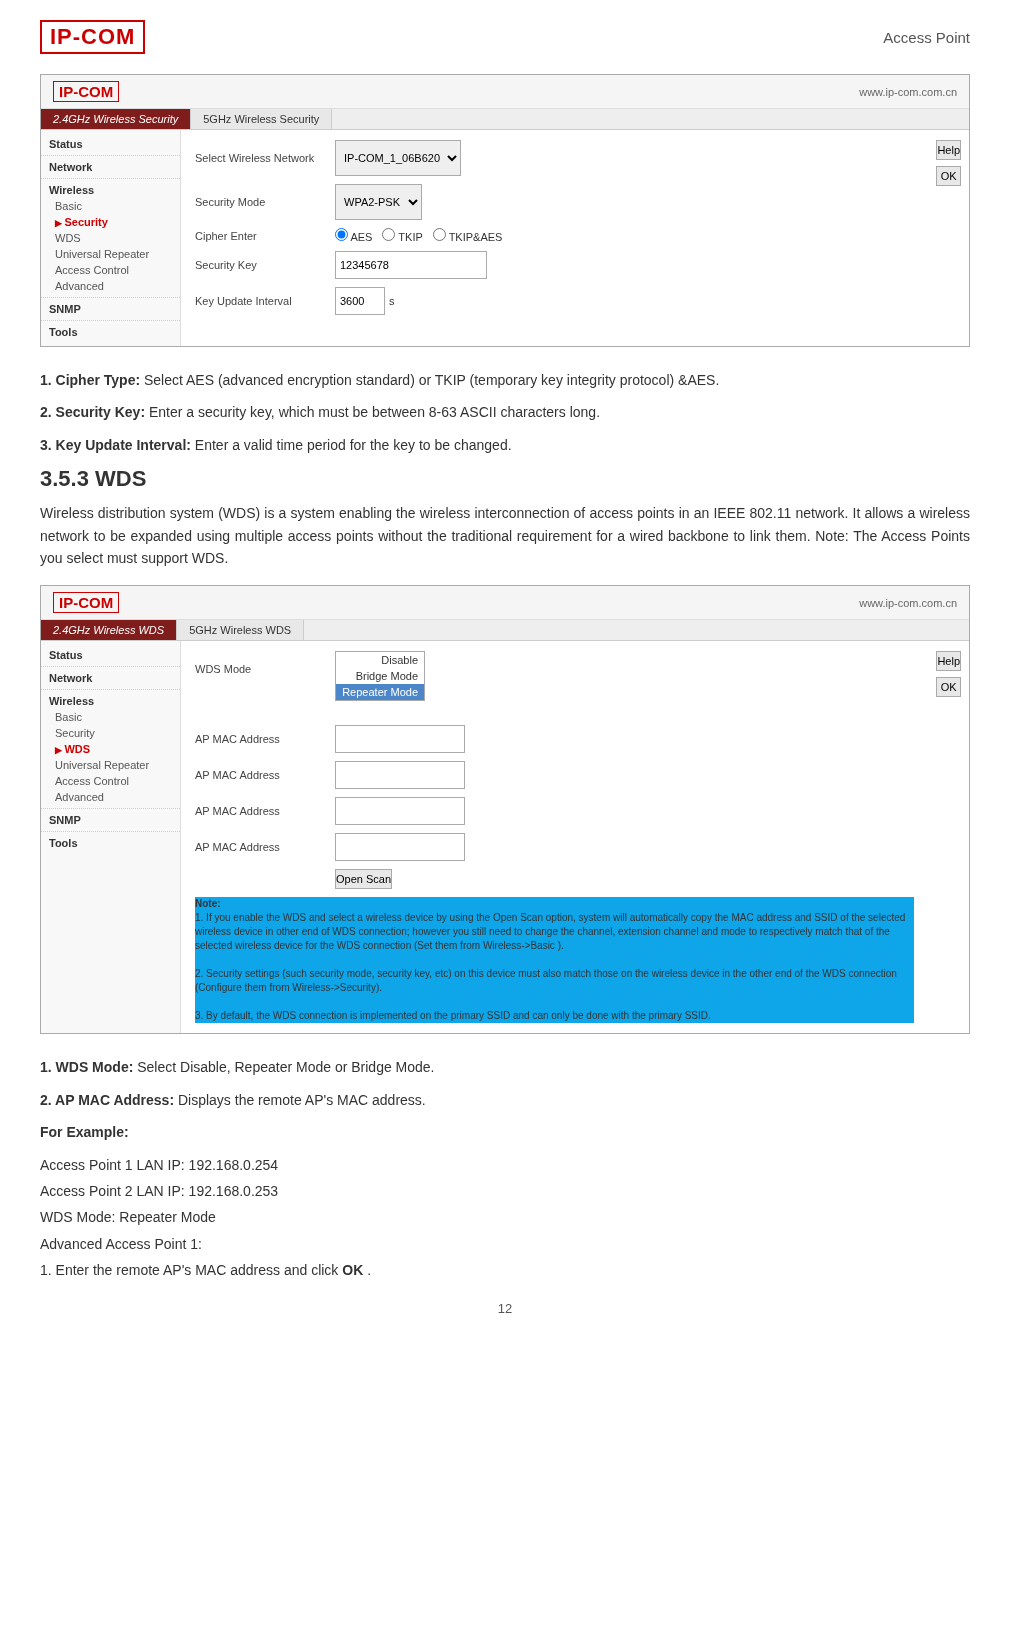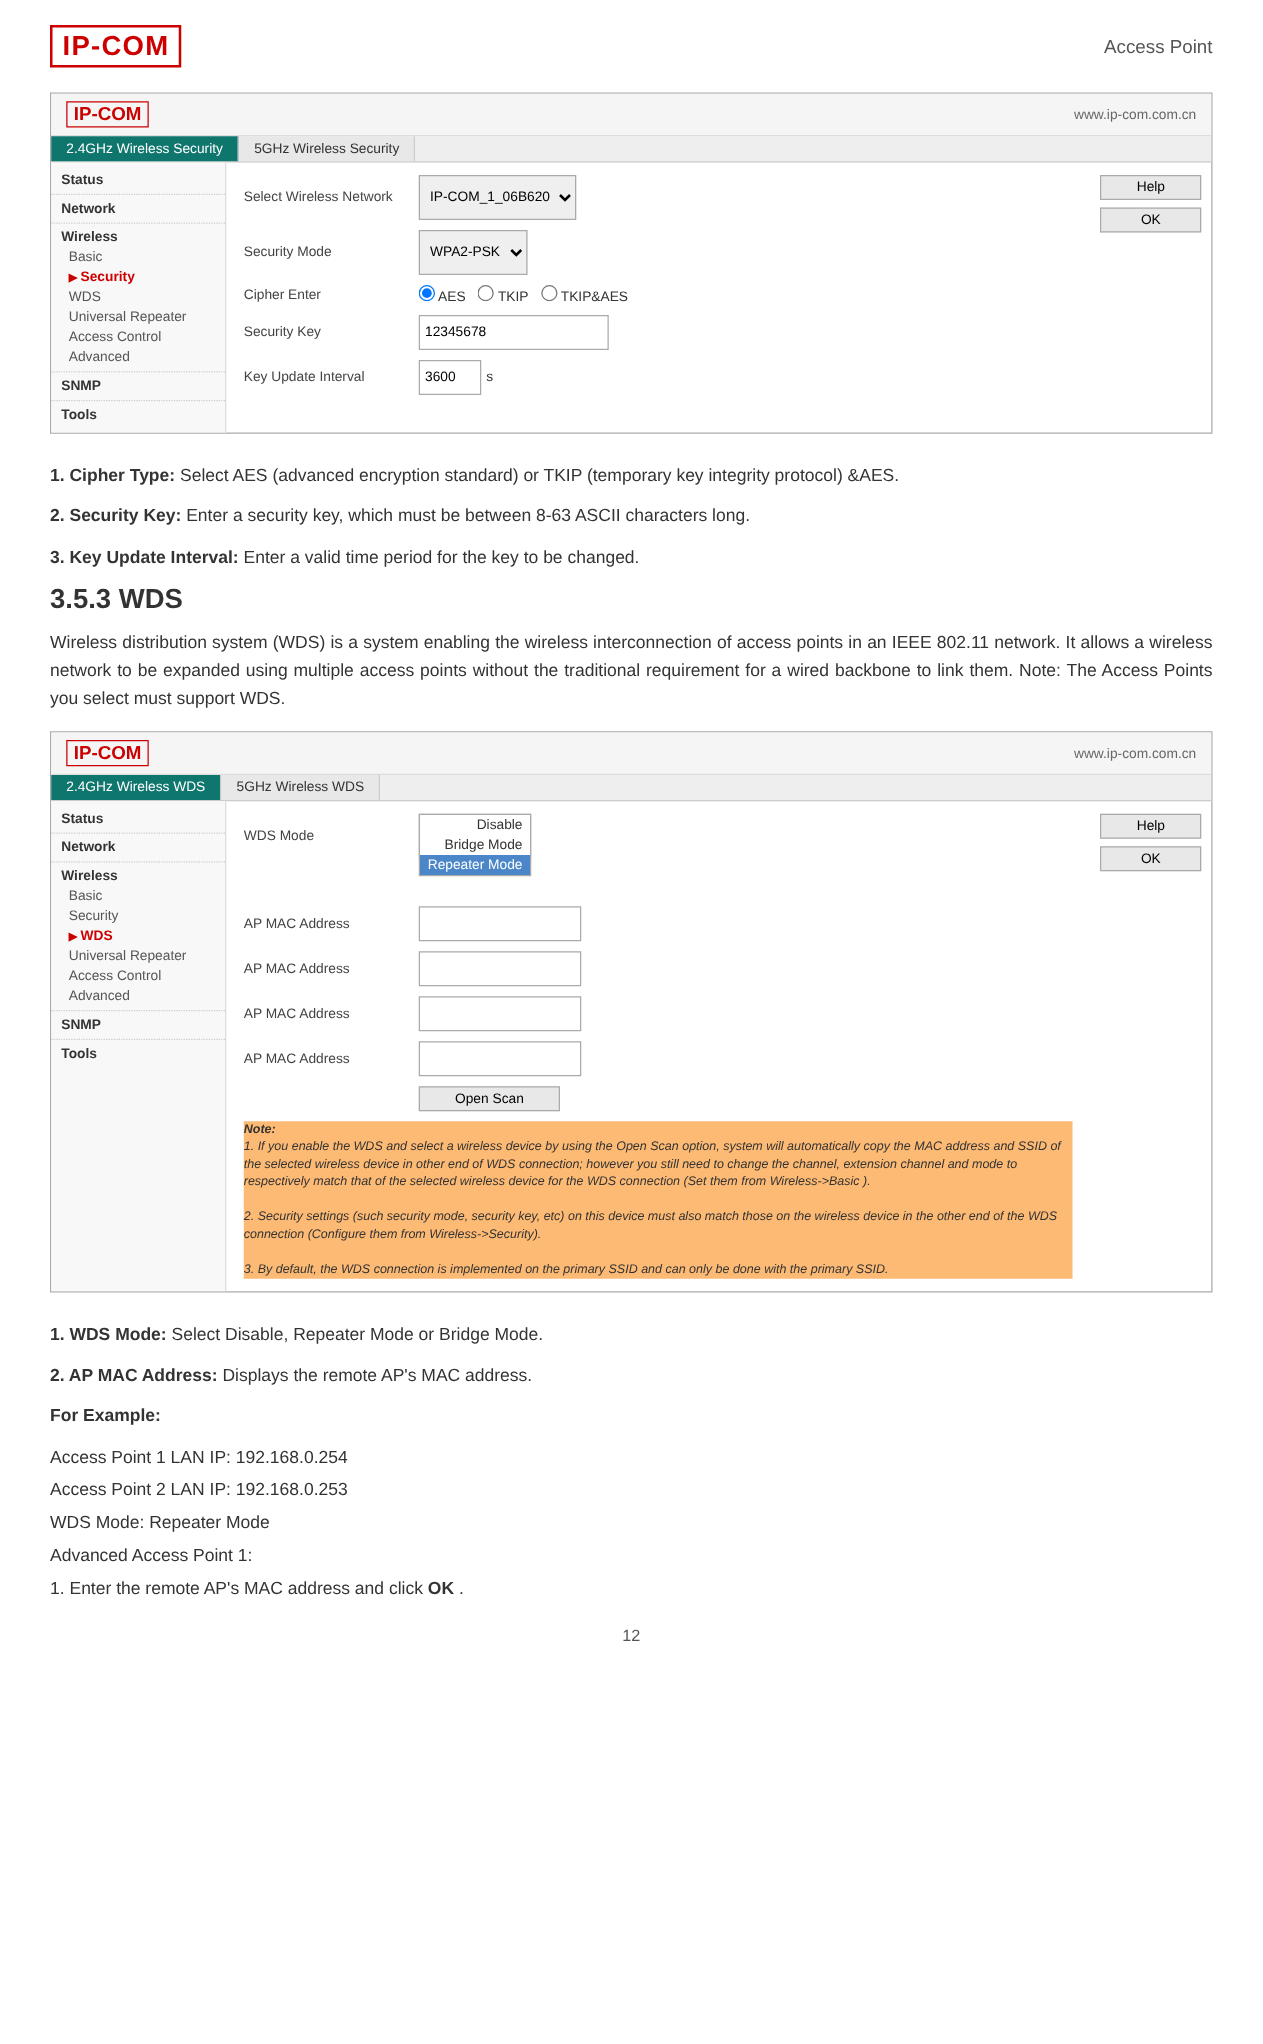--- a/index.html
+++ b/index.html
@@ -64,22 +64,23 @@
       background: #eee;
       border-bottom: 1px solid #ccc;
     }
     .frame-tab {
       padding: 4px 12px;
       font-size: 11px;
       cursor: pointer;
       border-right: 1px solid #ccc;
     }
     .frame-tab.active {
-      background: #0f766e;
+      background: #7f1d1d;
       color: #fff;
+      font-style: italic;
     }
     .frame-tab.inactive {
       background: #e8e8e8;
       color: #333;
     }
     
     .frame-body {
       display: flex;
       min-height: 200px;
     }
@@ -139,21 +140,21 @@
       font-size: 11px;
       height: 36px;
     }
     .frame-buttons {
       display: flex;
       flex-direction: column;
       gap: 6px;
       padding: 10px 8px;
     }
     .frame-btn {
-      padding: 3px 28px;
+      padding: 3px 0;
       background: #e8e8e8;
       border: 1px solid #aaa;
       font-size: 11px;
       cursor: pointer;
     }
     .radio-group {
       display: flex;
       gap: 10px;
       align-items: center;
     }
@@ -196,27 +197,26 @@
     }
     .dropdown-option {
       padding: 2px 6px;
       cursor: pointer;
     }
     .dropdown-option.selected {
       background: #4a86c8;
       color: #fff;
     }
     .note-box {
-      background: #fdba74;
+      background: #0ea5e9;
       border: none;
       font-size: 10px;
       color: #333;
       line-height: 1.4;
       margin-top: 6px;
-      font-style: italic;
     }
     .note-box b {
       font-weight: bold;
     }
   </style>
 </head>
 <body>
 
 <div class="header-bar">
   <div class="logo-area">

